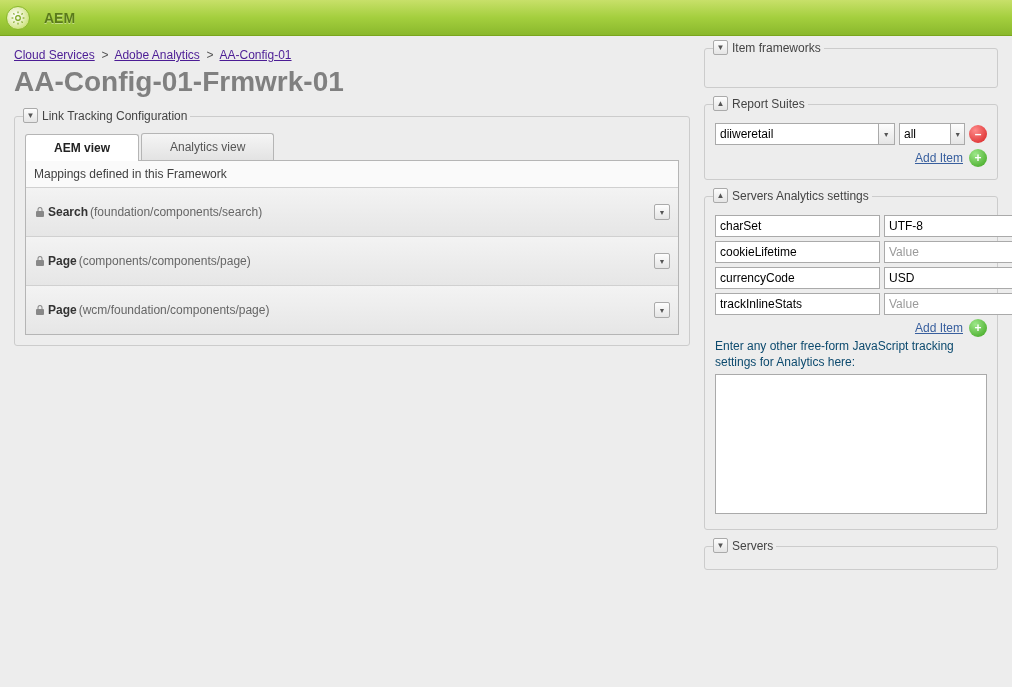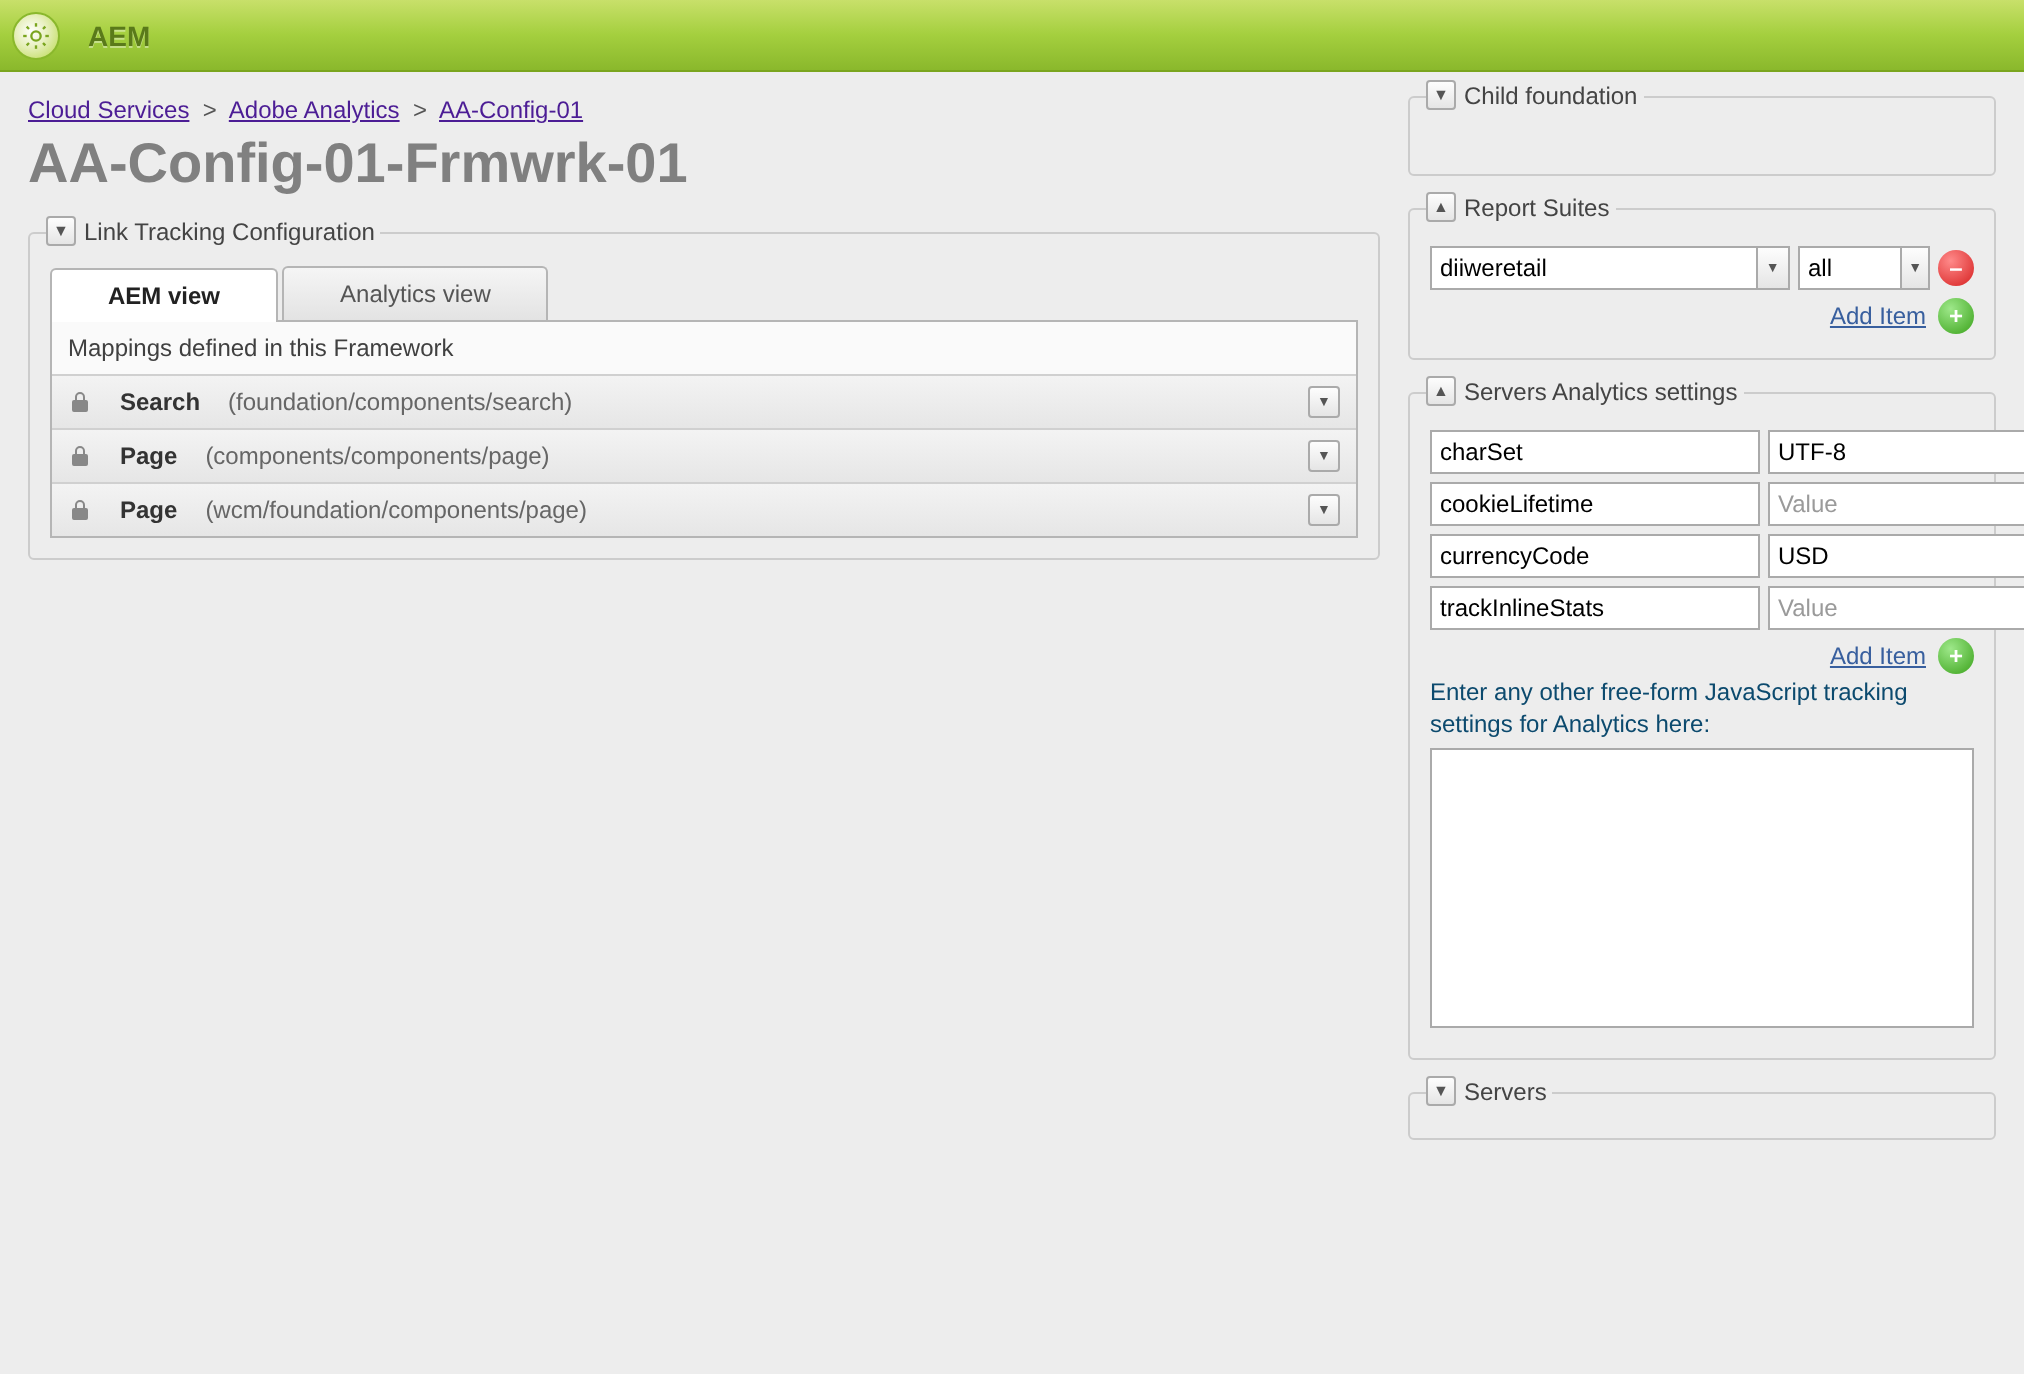--- a/index.html
+++ b/index.html
@@ -118,22 +118,22 @@
 .section-label {
   padding: 6px 8px;
   font-size: 12px;
   color: #404040;
 }
 .map-row {
   display: flex;
   align-items: center;
   background: linear-gradient(to bottom,#f3f3f3,#e6e6e6);
   border-top: 1px solid #d0d0d0;
-  padding: 5px 8px;
-  gap: 14px;
+  padding: 16px 8px;
+  gap: 2px;
 }
 .lock-icon {
   width: 12px; height:12px;
   color:#888;
   flex-shrink:0;
 }
 .map-name { font-weight: bold; color:#333; }
 .map-path { color:#666; }
 .map-expand {
   margin-left: auto;
@@ -265,21 +265,21 @@
           <div class="map-expand">▼</div>
         </div>
       </div>
     </div>
   </div>
 
   <div class="side-col">
     <div class="fieldset" style="padding-bottom:22px;">
       <div class="fieldset-header">
         <div class="toggle-btn">▼</div>
-        <span>Child foundation</span>
+        <span>Item frameworks</span>
       </div>
     </div>
 
     <div class="fieldset">
       <div class="fieldset-header">
         <div class="toggle-btn">▲</div>
         <span>Report Suites</span>
       </div>
       <div class="side-body">
         <div class="suite-row">

